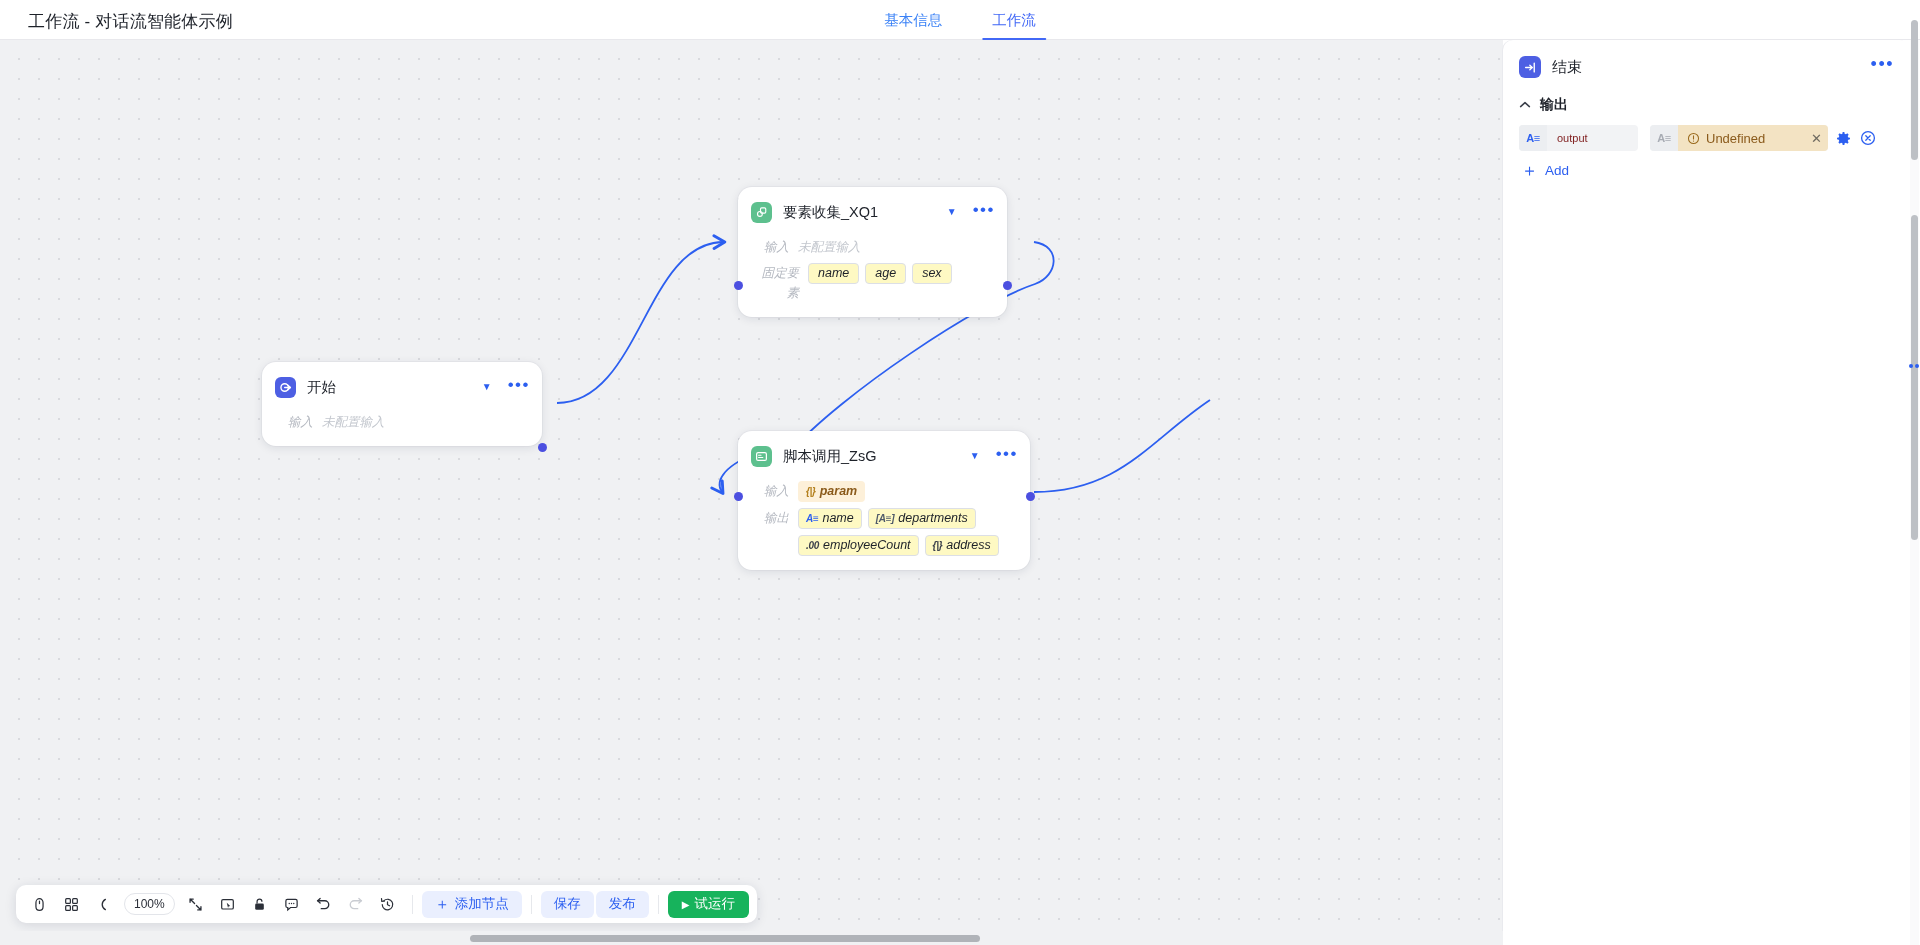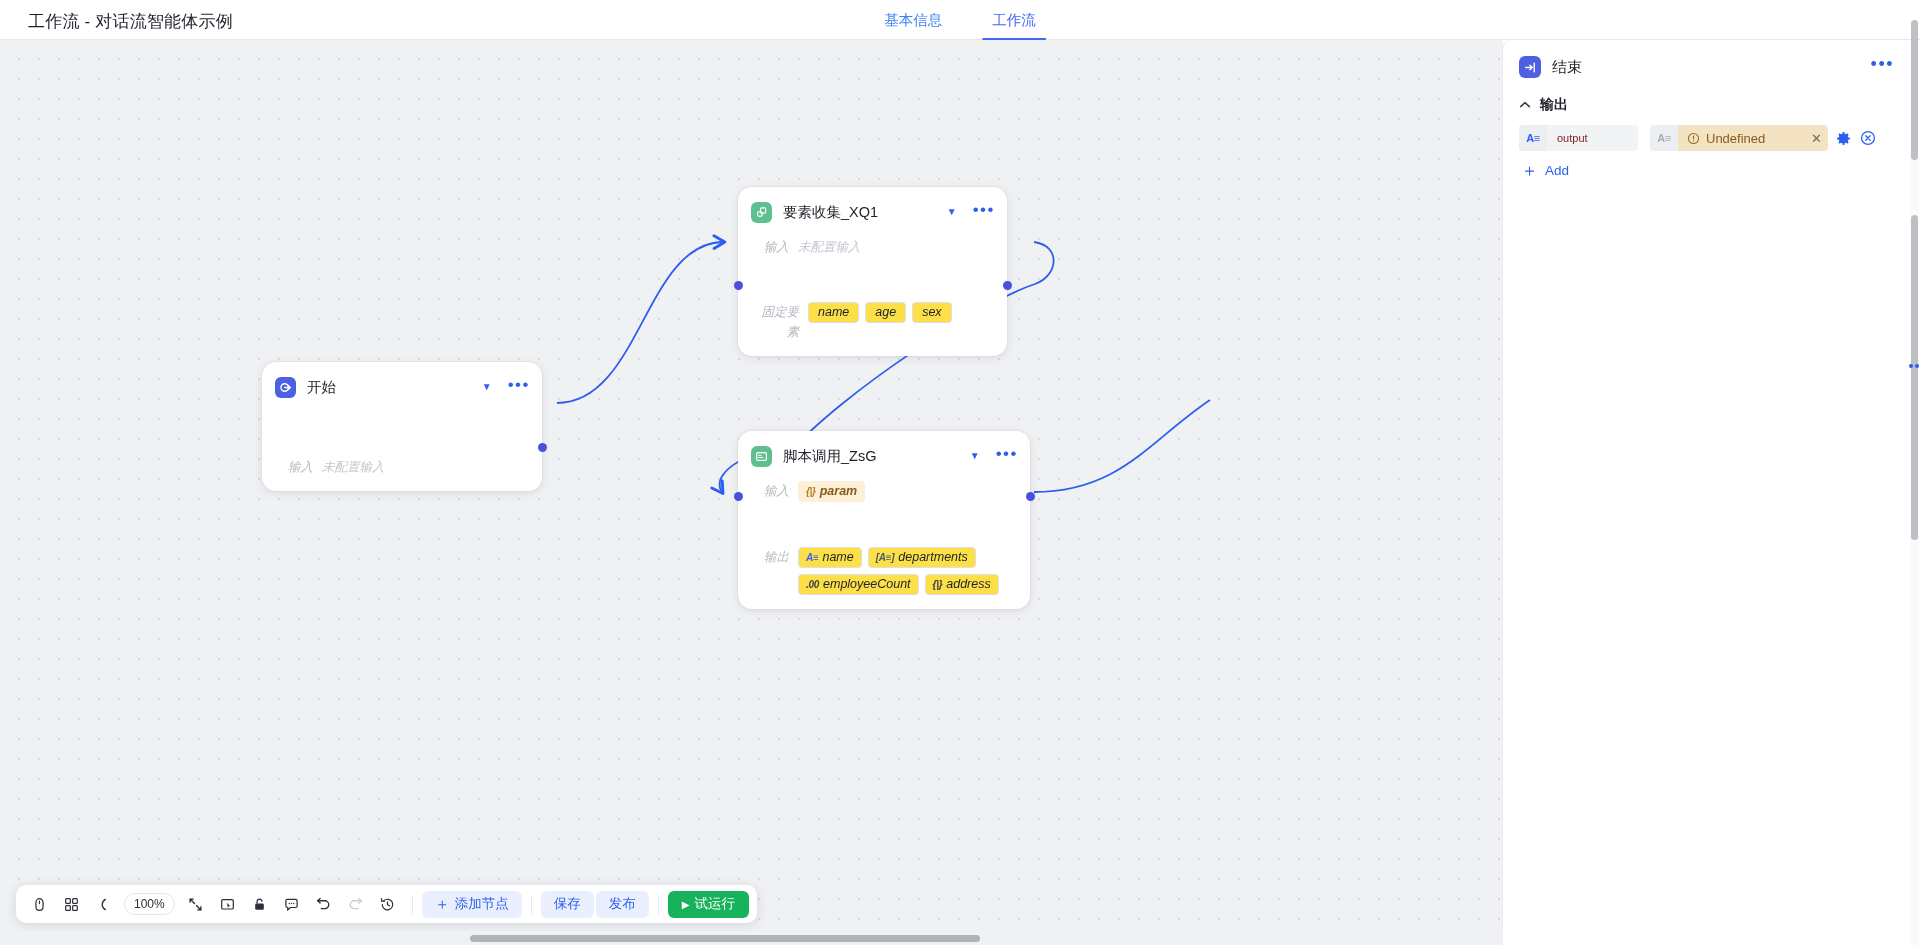--- a/index.html
+++ b/index.html
@@ -67,32 +67,32 @@
   .node-caret {
     color: #2c5ff0; font-size: 10px; margin-right: 16px; cursor: pointer;
     line-height: 1;
   }
   .node-dots {
     color: #2c5ff0; font-size: 17px; letter-spacing: 1.5px; cursor: pointer;
     line-height: 8px; padding-bottom: 5px;
   }
   .node-body { padding: 6px 14px 14px 14px; }
   .row { display: flex; align-items: flex-start; margin-bottom: 6px; font-style: italic; }
-  .row:last-child { margin-bottom: 0; margin-top: 45px; }
+  .row:last-child { margin-bottom: 0; }
   .row-label {
     font-size: 12.5px; color: #b4b8c0; width: 46px; flex: 0 0 auto;
     text-align: right; padding-right: 9px; line-height: 20px;
   }
   .row-label.wide { width: 56px; }
   .row-val {
     font-size: 12.5px; color: #c2c6cd; line-height: 20px;
   }
   .chips { display: flex; flex-wrap: wrap; gap: 6px; }
   .chip {
-    border: 1px solid #dcdfe6; border-radius: 4px; background: #fde047;
+    border: 1px solid #dcdfe6; border-radius: 4px; background: #fef9c3;
     font-size: 12.5px; color: #1d2129; padding: 1px 7px; line-height: 17px;
     display: inline-flex; align-items: center; gap: 4px; white-space: nowrap;
   }
   .chip.plain { padding: 1px 9px; }
   .chip.obj {
     background: #fdf0d9; border-color: transparent; color: #8a5a1b;
     font-weight: 600;
   }
   .tico { font-size: 10px; font-weight: 700; letter-spacing: -.3px; }
   .tico.str { color: #2c5ff0; }

